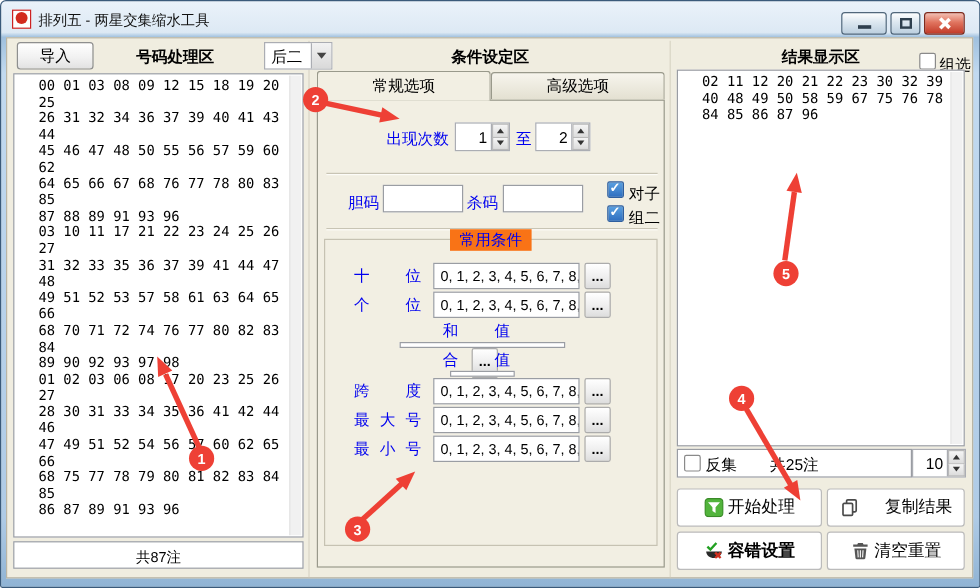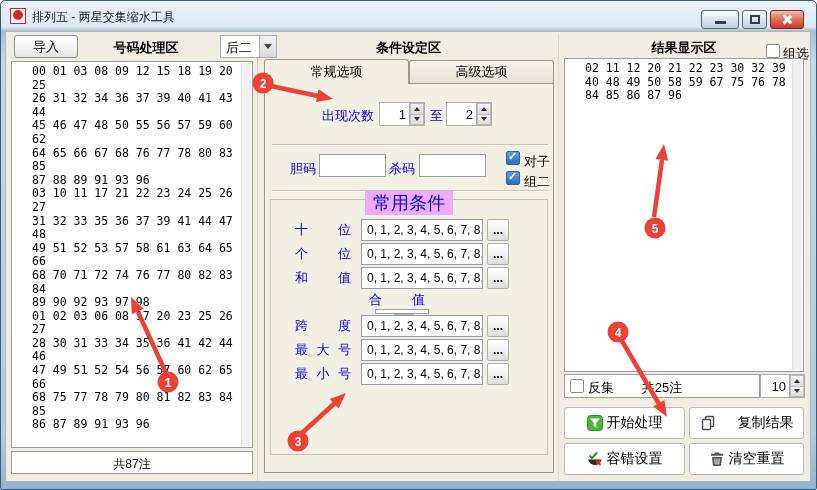--- a/index.html
+++ b/index.html
@@ -45,21 +45,21 @@
   .spincol .sbtn+.sbtn { border-top:none; }
   .tri-up-s { width:0; height:0; border-left:3.5px solid transparent; border-right:3.5px solid transparent; border-bottom:4px solid #333; }
   .tri-dn-s { width:0; height:0; border-left:3.5px solid transparent; border-right:3.5px solid transparent; border-top:4px solid #333; }
   .sep { position:absolute; height:0; border-top:1px solid #C8C4B4; border-bottom:1px solid #FDFCF8; }
   .tinput { background:#fff; border:1px solid #9A9DA3; font-size:13px; padding:0 4px; }
   .cb { position:absolute; width:14px; height:14px; border:1px solid #8A8A8A; background:#fff; border-radius:2px; }
   .cb.checked { background:linear-gradient(#5AA0E0,#2F6FC0); border-color:#2F5F9F; }
   .cb .tick { position:absolute; left:1px; top:-2px; color:#fff; font-size:11px; font-weight:bold; }
   .cb-label { position:absolute; font-size:13px; }
   .fieldset { position:absolute; border:1px solid #C6C2B2; }
-  .legend { position:absolute; top:-9px; left:50%; transform:translateX(-50%); background:#f0abfc; padding:0 8px; color:#0000EF; font-size:18px; white-space:nowrap; }
+  .legend { position:absolute; top:-9px; left:50%; transform:translateX(-50%); background:#f97316; padding:0 8px; color:#0000EF; font-size:13px; white-space:nowrap; }
   .cond-row { position:absolute; left:0; width:100%; height:22px; display:flex; align-items:center; padding:0 38px 0 24px; }
   .cond-label { display:inline-block; width:56px; text-align:justify; text-align-last:justify; color:#0000EF; font-size:13px; margin-right:10px; flex:none; }
   .cond-input { flex:1; height:22px; background:#fff; border:1px solid #9A9DA3; font-size:12px; padding:3px 0 0 5px; white-space:nowrap; overflow:hidden; }
   .more-btn { flex:none; width:22px; height:22px; margin-left:4px; border:1px solid #ACACAC; border-radius:2px; background:linear-gradient(#FFFFFF,#EDEDED 60%,#DDDDDD); font-size:12px; font-weight:bold; line-height:16px; text-align:center; }
   .action-btn { position:absolute; background:#FFFFFF; border:1px solid #BBBBBB; border-radius:3px; display:flex; align-items:center; justify-content:center; gap:4px; font-size:14px; }
   .annot { position:absolute; left:0; top:0; width:817px; height:490px; pointer-events:none; z-index:50; }
   .vdiv { position:absolute; width:1px; background:#D9D5C5; }
 </style>
 </head>
 <body>
@@ -176,21 +176,21 @@
       <div class="cond-row" style="top:19px;">
         <span class="cond-label">十位</span>
         <span class="cond-input"><span style="color: rgb(0, 0, 0);">0, 1, 2, 3, 4, 5, 6, 7, 8, 9</span></span>
         <button class="more-btn">...</button>
       </div>
       <div class="cond-row" style="top:43px;">
         <span class="cond-label">个位</span>
         <span class="cond-input"><span style="color: rgb(0, 0, 0);">0, 1, 2, 3, 4, 5, 6, 7, 8, 9</span></span>
         <button class="more-btn">...</button>
       </div>
-      <div class="cond-row" style="top:67px;">
+      <div class="cond-row" style="top:67px;flex-direction:column;">
         <span class="cond-label">和值</span>
         <span class="cond-input"><span style="color: rgb(0, 0, 0);">0, 1, 2, 3, 4, 5, 6, 7, 8, 9,</span></span>
         <button class="more-btn">...</button>
       </div>
       <div class="cond-row" style="top:91px;flex-direction:column;">
         <span class="cond-label">合值</span>
         <span class="cond-input"><span style="color: rgb(255, 0, 0);">2, 3, 4, 5</span></span>
         <button class="more-btn">...</button>
       </div>
       <div class="cond-row" style="top:115px;">
@@ -247,21 +247,21 @@
       </svg>
       <span>开始处理</span>
     </div>
     <div class="action-btn" style="left:683px; top:375px; width:115px; height:32px;gap:22px;">
       <svg width="16" height="16" viewBox="0 0 16 16">
         <rect x="5.5" y="1.5" width="8" height="10" rx="1" fill="#fff" stroke="#4A4A4A" stroke-width="1.4"></rect>
         <rect x="2.5" y="4.5" width="8" height="10" rx="1" fill="#fff" stroke="#4A4A4A" stroke-width="1.4"></rect>
       </svg>
       <span>复制结果</span>
     </div>
-    <div class="action-btn" style="left:558px; top:411px; width:121px; height:32px;">
+    <div class="action-btn" style="left:558px; top:411px; width:121px; height:32px;font-weight:bold;">
       <svg width="16" height="16" viewBox="0 0 16 16">
         <path d="M1.5 8.5c0 3 3 5.5 6.5 5.5s6.5-2.5 6.5-5.5z" fill="#2A2A2A"></path>
         <path d="M2.5 4.5l2.5 2.5 5-5.5" stroke="#22A022" stroke-width="2" fill="none"></path>
         <path d="M9 9.5l4.5 4.5M13.5 9.5L9 14" stroke="#D03020" stroke-width="2"></path>
       </svg>
       <span>容错设置</span>
     </div>
     <div class="action-btn" style="left:683px; top:411px; width:115px; height:32px;">
       <svg width="16" height="16" viewBox="0 0 16 16">
         <path fill="#555" d="M6 1.5h4l.6 1.2H14v2H2v-2h3.4z"></path>

